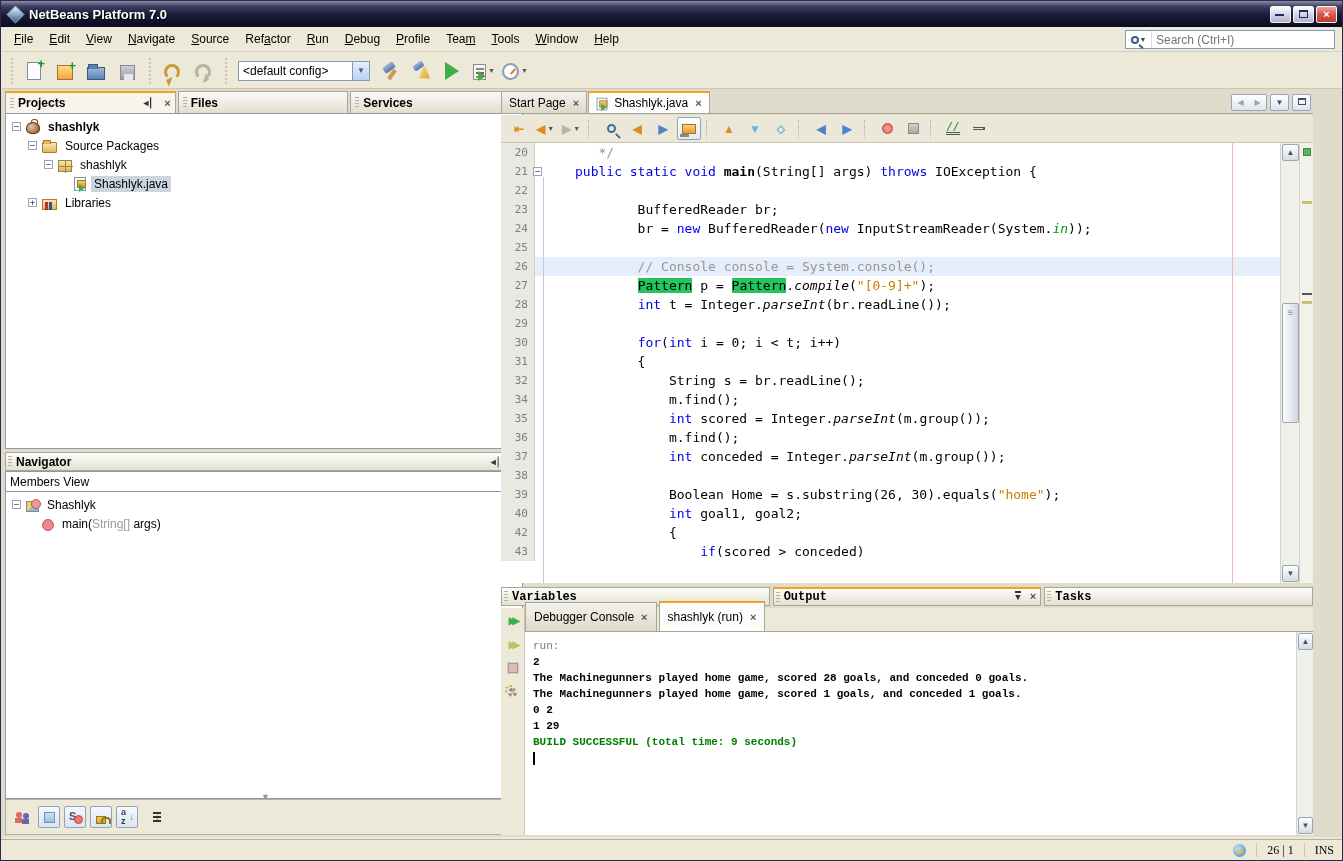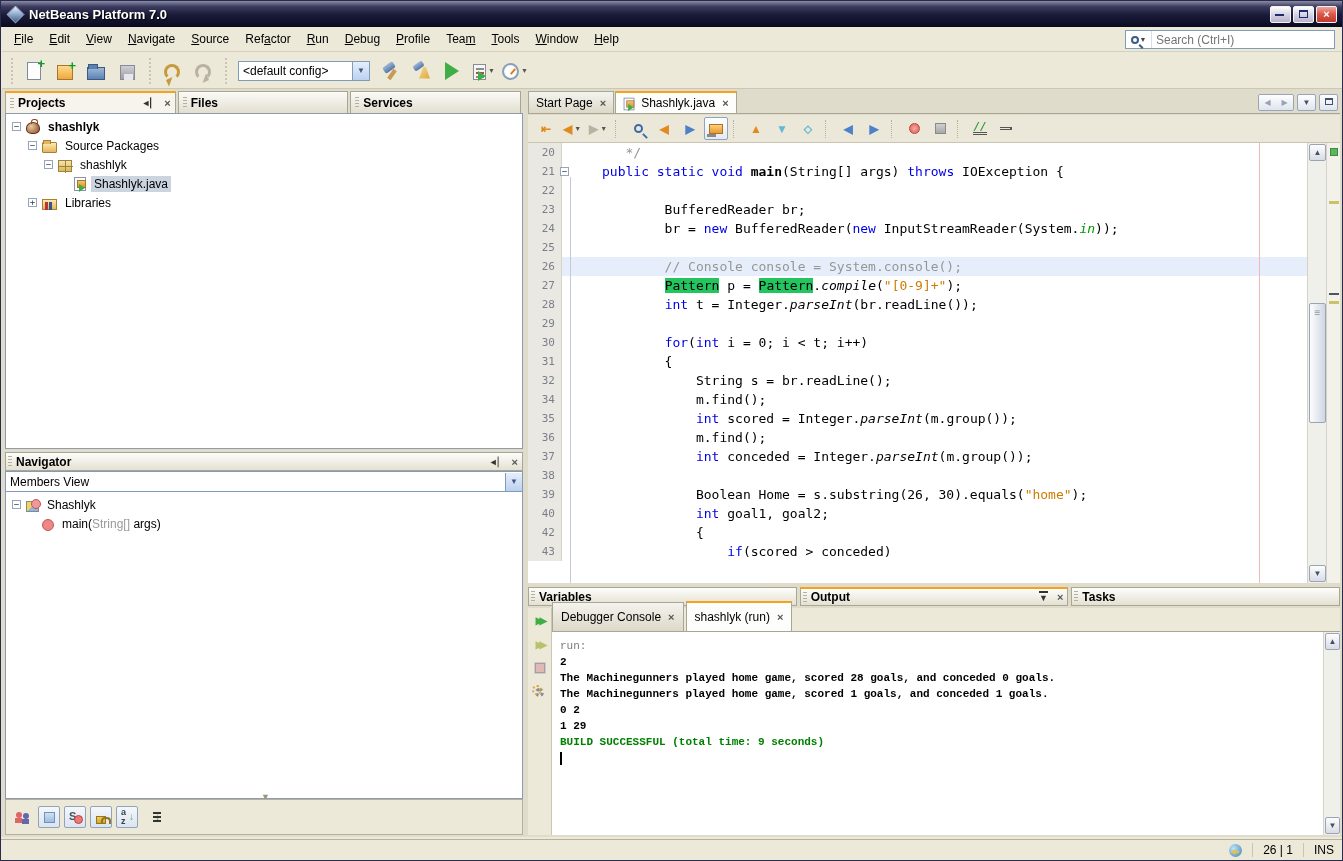--- a/index.html
+++ b/index.html
@@ -133,21 +133,21 @@
   .ni-static::after { content:""; position:absolute; right:0; bottom:1px; width:7px; height:7px; border-radius:50%; background:#e77; border:1px solid #b44; }
   .ni-lock { width:10px; height:8px; margin:6px 3px 0; background:linear-gradient(#f0cf5e,#cfa52e); border:1px solid #97751f; }
   .ni-lock::before { content:""; position:absolute; left:4px; top:0px; width:6px; height:5px; border:2px solid #97751f; border-bottom:none; border-radius:4px 4px 0 0; }
   .ni-sortaz::before { content:"a"; position:absolute; left:2px; top:-2px; font-size:9px; font-weight:bold; color:#345; }
   .ni-sortaz::after { content:"z"; position:absolute; left:2px; top:7px; font-size:9px; font-weight:bold; color:#345; }
   .ni-sortaz .dn , .ni-sortpos .dn { position:absolute; right:1px; top:2px; color:#4a7; font-size:10px; font-weight:bold; }
   .ni-sortpos::after { content:""; position:absolute; right:0px; top:3px; width:8px; height:2px; background:#333; box-shadow:0 4px 0 #333, 0 8px 0 #333; }
   .splitter-grip { position:absolute; left:256px; top:340px; color:#9a9684; font-size:9px; }
 
   
-  .right-col { position:absolute; left:527px; top:2px; width:812px; height:744px; }
+  .right-col { position:absolute; left:500px; top:2px; width:812px; height:744px; }
   .doc-tabrow { position:absolute; left:0; top:0; width:100%; height:23px; border-bottom:1px solid #a9a695; display:flex; align-items:flex-end; }
   .doc-tab { height:22px; display:flex; align-items:center; padding:0 7px; font-size:12px;
     border:1px solid #a9a695; border-bottom:none; background:linear-gradient(#f4f3ee,#dcd9c9); margin-right:1px; }
   .doc-tab.active { background:#fdfdfb; border-top:2px solid #f6a31c; font-weight:normal; }
   .doc-tab .ti-javafile { transform:scale(.9); margin-right:6px; }
   .doc-controls { margin-left:auto; display:flex; align-items:center; gap:3px; padding:0 2px 2px 0; }
   .dc-btn { width:19px; height:17px; border:1px solid #9aa4b8; border-radius:2px; background:linear-gradient(#fefefe,#dfe5ee);
     font-size:8px; color:#44506a; text-align:center; line-height:16px; }
   .dc-pair { display:flex; border:1px solid #9aa4b8; border-radius:2px; overflow:hidden; }
   .dc-pair .half { width:17px; height:15px; background:linear-gradient(#fefefe,#dfe5ee); font-size:8px; color:#9aa2b5; text-align:center; line-height:15px; }
@@ -184,39 +184,39 @@
   .sb-thumb { position:absolute; left:1px; width:17px; background:linear-gradient(90deg,#fdfdfd,#cfd6e2); border:1px solid #9aa4b8; border-radius:2px; }
   .sb-thumb::after { content:"≡"; display:block; text-align:center; color:#8a94a8; font-size:10px; margin-top:42%; line-height:6px; }
   .error-stripe { position:absolute; left:798px; top:52px; width:14px; height:440px; background:#f2f1ea; border-left:1px solid #d5d3c8; }
   .es-ok { position:absolute; left:3px; top:5px; width:8px; height:8px; background:#5bb65f; border:1px solid #3c8a40; }
   .es-mark { position:absolute; left:2px; width:10px; height:3px; background:#c9c268; }
   .es-caret { position:absolute; left:2px; width:10px; height:2px; background:#555; }
 
   
   .bottom-area { position:absolute; left:0; top:496px; width:812px; height:248px; }
   .bp-headers { position:absolute; left:0; top:0; width:100%; height:19px; display:flex; gap:3px; }
-  .bp-headers .wg-header { flex:1; }
+  .bp-headers .wg-header { flex:1;font-family:Liberation Mono, monospace; }
   .out-side { position:absolute; left:0; top:21px; width:24px; height:227px; background:#ece9d8; border-right:1px solid #cbc7b4; display:flex; flex-direction:column; align-items:center; padding-top:2px; gap:4px; }
   .osbtn { width:20px; height:20px; display:flex; align-items:center; justify-content:center; }
   .rerun-ic { color:#3fae46; font-size:10px; letter-spacing:-4px; font-weight:bold; }
   .rerun-ic.pale { color:#b9c26a; }
   .stop-ic { width:10px; height:10px; background:#e0b8b4; border:1px solid #b09a98; outline:1px solid #c8ccd4; }
   .gear-ic { width:9px; height:9px; border-radius:50%; border:3px dotted #8a8a96; position:relative; }
   .gear-ic::after { content:""; position:absolute; left:-6px; top:-6px; width:6px; height:6px; border-radius:50%; border:2px dotted #d9a93f; }
   .out-tabs { position:absolute; left:24px; top:21px; width:788px; height:24px; border-bottom:1px solid #a9a695; display:flex; align-items:flex-end; background:#ece9d8; }
   .out-tab { height:23px; display:flex; align-items:center; padding:14px 8px; font-size:12px; border:1px solid #a9a695; border-bottom:none; background:linear-gradient(#f4f3ee,#dcd9c9); margin-right:2px; }
   .out-tab.active { background:#fdfdfb; border-top:2px solid #f6a31c; }
   .console { position:absolute; left:24px; top:45px; width:771px; height:203px; background:#fff; overflow:hidden; padding:6px 0 0 8px; }
   .conline { font-family:"Liberation Mono",monospace; font-size:11px; line-height:16px; white-space:pre; }
   .caret-block { width:2px; height:13px; background:#000; margin-top:2px; }
   .out-vscroll { position:absolute; left:795px; top:45px; width:17px; height:203px; background:#f0f0ea; border-left:1px solid #d5d3c8; }
 
   
   .statusbar { position:absolute; left:0; top:838px; width:1343px; height:21px; background:#ece9d8; border-top:1px solid #b5b1a0; display:flex; align-items:center; z-index:4; font-size:12px; }
-  .sb-right { margin-left:auto; display:flex; align-items:center; height:100%; }
+  .sb-right { margin-left:auto; display:flex; align-items:center; height:100%;font-family:Liberation Serif, serif; }
   .sb-cell { padding:0 10px; height:70%; display:flex; align-items:center; border-left:1px solid #c9c5b2; }
   .update-ic { width:13px; height:13px; border-radius:50%; background:radial-gradient(circle at 35% 35%, #bfe3f5, #3c82b8); position:relative; }
   .update-ic::after { content:""; position:absolute; left:1px; top:6px; width:9px; height:5px; background:#e8c23f; clip-path:polygon(0 50%, 60% 0, 60% 30%, 100% 30%, 100% 70%, 60% 70%, 60% 100%); }
 </style>
 </head>
 <body>
 
 <div class="window">
 
   <div class="titlebar">

